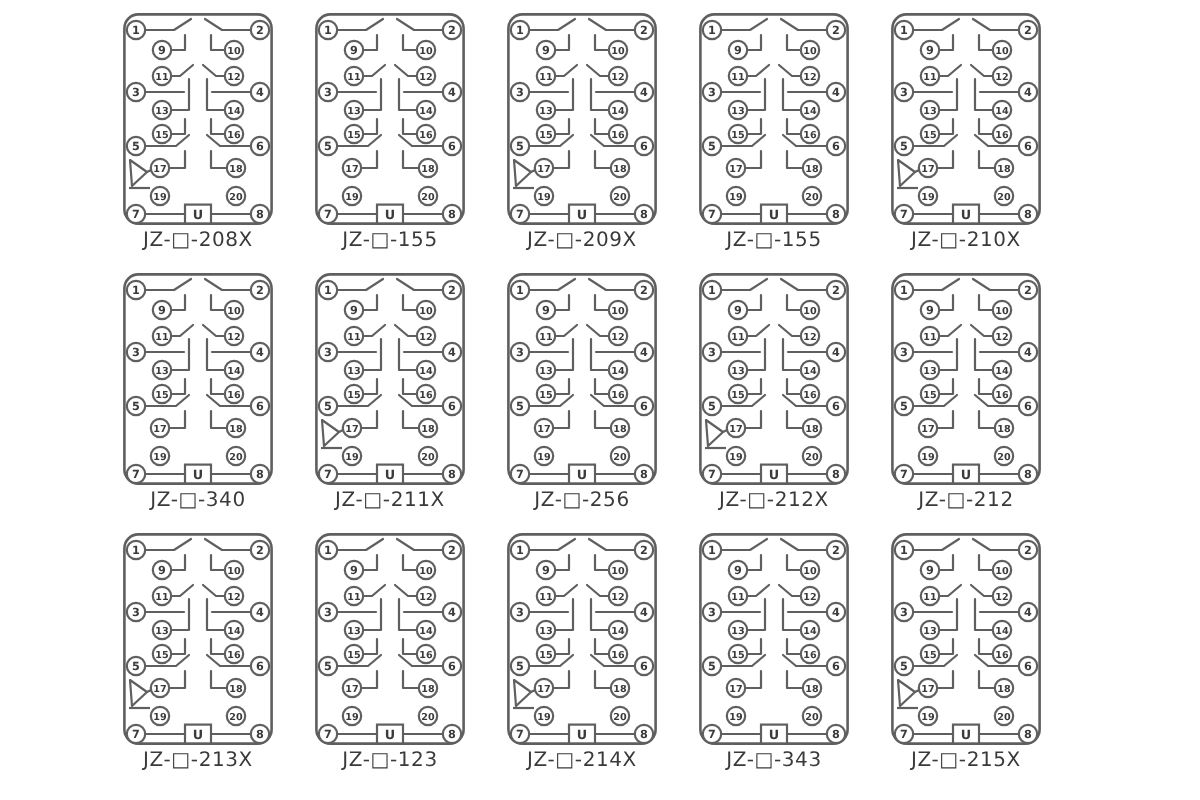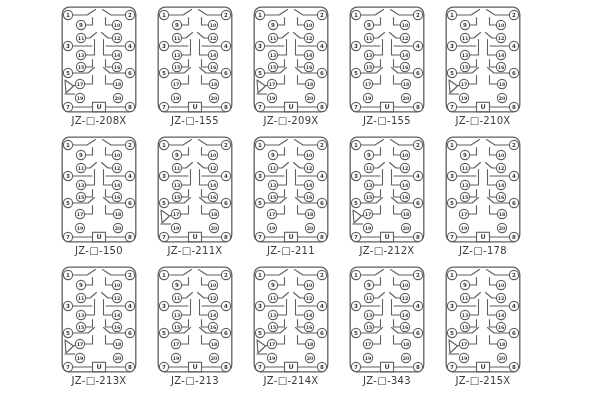--- a/index.html
+++ b/index.html
@@ -445,21 +445,21 @@
           <text x="57" y="80" text-anchor="middle" font-size="4.8" font-weight="bold" fill="#3a3a3a" font-family="&quot;DejaVu Sans&quot;, sans-serif">18</text>
           <circle cx="19" cy="92" r="4.6" fill="#ffffff" stroke="#5f5f5f" stroke-width="1.1"></circle>
           <text x="19" y="94" text-anchor="middle" font-size="4.8" font-weight="bold" fill="#3a3a3a" font-family="&quot;DejaVu Sans&quot;, sans-serif">19</text>
           <circle cx="57" cy="92" r="4.6" fill="#ffffff" stroke="#5f5f5f" stroke-width="1.1"></circle>
           <text x="57" y="94" text-anchor="middle" font-size="4.8" font-weight="bold" fill="#3a3a3a" font-family="&quot;DejaVu Sans&quot;, sans-serif">20</text>
           <circle cx="7" cy="101" r="4.6" fill="#ffffff" stroke="#5f5f5f" stroke-width="1.1"></circle>
           <text x="7" y="103" text-anchor="middle" font-size="5.6" font-weight="bold" fill="#3a3a3a" font-family="&quot;DejaVu Sans&quot;, sans-serif">7</text>
           <circle cx="69" cy="101" r="4.6" fill="#ffffff" stroke="#5f5f5f" stroke-width="1.1"></circle>
           <text x="69" y="103" text-anchor="middle" font-size="5.6" font-weight="bold" fill="#3a3a3a" font-family="&quot;DejaVu Sans&quot;, sans-serif">8</text>
         </svg>
-        <figcaption class="diagram-label">JZ-□-150</figcaption>
+        <figcaption class="diagram-label">JZ-□-340</figcaption>
       </figure>
       <figure class="relay-card">
         <svg width="78" height="107" viewBox="0 0 76 107">
           <rect x="1.2" y="1.2" width="73.6" height="104.6" rx="7" ry="7" fill="none" stroke="#5f5f5f" stroke-width="1.3"></rect>
           <path d="M11.5 9 H26 L34.5 3.5" fill="none" stroke="#5f5f5f" stroke-width="1.1" stroke-linecap="round" stroke-linejoin="round"></path>
           <path d="M24.5 19 H31.5 V11.5" fill="none" stroke="#5f5f5f" stroke-width="1.1" stroke-linecap="round" stroke-linejoin="round"></path>
           <path d="M64.5 9 H50 L41.5 3.5" fill="none" stroke="#5f5f5f" stroke-width="1.1" stroke-linecap="round" stroke-linejoin="round"></path>
           <path d="M51.5 19 H44.5 V11.5" fill="none" stroke="#5f5f5f" stroke-width="1.1" stroke-linecap="round" stroke-linejoin="round"></path>
           <path d="M24.5 32 H29 L35.5 26.5" fill="none" stroke="#5f5f5f" stroke-width="1.1" stroke-linecap="round" stroke-linejoin="round"></path>
           <path d="M11.5 40 H31" fill="none" stroke="#5f5f5f" stroke-width="1.1" stroke-linecap="round" stroke-linejoin="round"></path>
@@ -580,21 +580,21 @@
           <text x="57" y="80" text-anchor="middle" font-size="4.8" font-weight="bold" fill="#3a3a3a" font-family="&quot;DejaVu Sans&quot;, sans-serif">18</text>
           <circle cx="19" cy="92" r="4.6" fill="#ffffff" stroke="#5f5f5f" stroke-width="1.1"></circle>
           <text x="19" y="94" text-anchor="middle" font-size="4.8" font-weight="bold" fill="#3a3a3a" font-family="&quot;DejaVu Sans&quot;, sans-serif">19</text>
           <circle cx="57" cy="92" r="4.6" fill="#ffffff" stroke="#5f5f5f" stroke-width="1.1"></circle>
           <text x="57" y="94" text-anchor="middle" font-size="4.8" font-weight="bold" fill="#3a3a3a" font-family="&quot;DejaVu Sans&quot;, sans-serif">20</text>
           <circle cx="7" cy="101" r="4.6" fill="#ffffff" stroke="#5f5f5f" stroke-width="1.1"></circle>
           <text x="7" y="103" text-anchor="middle" font-size="5.6" font-weight="bold" fill="#3a3a3a" font-family="&quot;DejaVu Sans&quot;, sans-serif">7</text>
           <circle cx="69" cy="101" r="4.6" fill="#ffffff" stroke="#5f5f5f" stroke-width="1.1"></circle>
           <text x="69" y="103" text-anchor="middle" font-size="5.6" font-weight="bold" fill="#3a3a3a" font-family="&quot;DejaVu Sans&quot;, sans-serif">8</text>
         </svg>
-        <figcaption class="diagram-label">JZ-□-211</figcaption>
+        <figcaption class="diagram-label">JZ-□-256</figcaption>
       </figure>
       <figure class="relay-card">
         <svg width="78" height="107" viewBox="0 0 76 107">
           <rect x="1.2" y="1.2" width="73.6" height="104.6" rx="7" ry="7" fill="none" stroke="#5f5f5f" stroke-width="1.3"></rect>
           <path d="M11.5 9 H26 L34.5 3.5" fill="none" stroke="#5f5f5f" stroke-width="1.1" stroke-linecap="round" stroke-linejoin="round"></path>
           <path d="M24.5 19 H31.5 V11.5" fill="none" stroke="#5f5f5f" stroke-width="1.1" stroke-linecap="round" stroke-linejoin="round"></path>
           <path d="M64.5 9 H50 L41.5 3.5" fill="none" stroke="#5f5f5f" stroke-width="1.1" stroke-linecap="round" stroke-linejoin="round"></path>
           <path d="M51.5 19 H44.5 V11.5" fill="none" stroke="#5f5f5f" stroke-width="1.1" stroke-linecap="round" stroke-linejoin="round"></path>
           <path d="M24.5 32 H29 L35.5 26.5" fill="none" stroke="#5f5f5f" stroke-width="1.1" stroke-linecap="round" stroke-linejoin="round"></path>
           <path d="M11.5 40 H31" fill="none" stroke="#5f5f5f" stroke-width="1.1" stroke-linecap="round" stroke-linejoin="round"></path>
@@ -715,21 +715,21 @@
           <text x="57" y="80" text-anchor="middle" font-size="4.8" font-weight="bold" fill="#3a3a3a" font-family="&quot;DejaVu Sans&quot;, sans-serif">18</text>
           <circle cx="19" cy="92" r="4.6" fill="#ffffff" stroke="#5f5f5f" stroke-width="1.1"></circle>
           <text x="19" y="94" text-anchor="middle" font-size="4.8" font-weight="bold" fill="#3a3a3a" font-family="&quot;DejaVu Sans&quot;, sans-serif">19</text>
           <circle cx="57" cy="92" r="4.6" fill="#ffffff" stroke="#5f5f5f" stroke-width="1.1"></circle>
           <text x="57" y="94" text-anchor="middle" font-size="4.8" font-weight="bold" fill="#3a3a3a" font-family="&quot;DejaVu Sans&quot;, sans-serif">20</text>
           <circle cx="7" cy="101" r="4.6" fill="#ffffff" stroke="#5f5f5f" stroke-width="1.1"></circle>
           <text x="7" y="103" text-anchor="middle" font-size="5.6" font-weight="bold" fill="#3a3a3a" font-family="&quot;DejaVu Sans&quot;, sans-serif">7</text>
           <circle cx="69" cy="101" r="4.6" fill="#ffffff" stroke="#5f5f5f" stroke-width="1.1"></circle>
           <text x="69" y="103" text-anchor="middle" font-size="5.6" font-weight="bold" fill="#3a3a3a" font-family="&quot;DejaVu Sans&quot;, sans-serif">8</text>
         </svg>
-        <figcaption class="diagram-label">JZ-□-178</figcaption>
+        <figcaption class="diagram-label">JZ-□-212</figcaption>
       </figure>
       <figure class="relay-card">
         <svg width="78" height="107" viewBox="0 0 76 107">
           <rect x="1.2" y="1.2" width="73.6" height="104.6" rx="7" ry="7" fill="none" stroke="#5f5f5f" stroke-width="1.3"></rect>
           <path d="M11.5 9 H26 L34.5 3.5" fill="none" stroke="#5f5f5f" stroke-width="1.1" stroke-linecap="round" stroke-linejoin="round"></path>
           <path d="M24.5 19 H31.5 V11.5" fill="none" stroke="#5f5f5f" stroke-width="1.1" stroke-linecap="round" stroke-linejoin="round"></path>
           <path d="M64.5 9 H50 L41.5 3.5" fill="none" stroke="#5f5f5f" stroke-width="1.1" stroke-linecap="round" stroke-linejoin="round"></path>
           <path d="M51.5 19 H44.5 V11.5" fill="none" stroke="#5f5f5f" stroke-width="1.1" stroke-linecap="round" stroke-linejoin="round"></path>
           <path d="M24.5 32 H29 L35.5 26.5" fill="none" stroke="#5f5f5f" stroke-width="1.1" stroke-linecap="round" stroke-linejoin="round"></path>
           <path d="M11.5 40 H31" fill="none" stroke="#5f5f5f" stroke-width="1.1" stroke-linecap="round" stroke-linejoin="round"></path>
@@ -850,21 +850,21 @@
           <text x="57" y="80" text-anchor="middle" font-size="4.8" font-weight="bold" fill="#3a3a3a" font-family="&quot;DejaVu Sans&quot;, sans-serif">18</text>
           <circle cx="19" cy="92" r="4.6" fill="#ffffff" stroke="#5f5f5f" stroke-width="1.1"></circle>
           <text x="19" y="94" text-anchor="middle" font-size="4.8" font-weight="bold" fill="#3a3a3a" font-family="&quot;DejaVu Sans&quot;, sans-serif">19</text>
           <circle cx="57" cy="92" r="4.6" fill="#ffffff" stroke="#5f5f5f" stroke-width="1.1"></circle>
           <text x="57" y="94" text-anchor="middle" font-size="4.8" font-weight="bold" fill="#3a3a3a" font-family="&quot;DejaVu Sans&quot;, sans-serif">20</text>
           <circle cx="7" cy="101" r="4.6" fill="#ffffff" stroke="#5f5f5f" stroke-width="1.1"></circle>
           <text x="7" y="103" text-anchor="middle" font-size="5.6" font-weight="bold" fill="#3a3a3a" font-family="&quot;DejaVu Sans&quot;, sans-serif">7</text>
           <circle cx="69" cy="101" r="4.6" fill="#ffffff" stroke="#5f5f5f" stroke-width="1.1"></circle>
           <text x="69" y="103" text-anchor="middle" font-size="5.6" font-weight="bold" fill="#3a3a3a" font-family="&quot;DejaVu Sans&quot;, sans-serif">8</text>
         </svg>
-        <figcaption class="diagram-label">JZ-□-213</figcaption>
+        <figcaption class="diagram-label">JZ-□-123</figcaption>
       </figure>
       <figure class="relay-card">
         <svg width="78" height="107" viewBox="0 0 76 107">
           <rect x="1.2" y="1.2" width="73.6" height="104.6" rx="7" ry="7" fill="none" stroke="#5f5f5f" stroke-width="1.3"></rect>
           <path d="M11.5 9 H26 L34.5 3.5" fill="none" stroke="#5f5f5f" stroke-width="1.1" stroke-linecap="round" stroke-linejoin="round"></path>
           <path d="M24.5 19 H31.5 V11.5" fill="none" stroke="#5f5f5f" stroke-width="1.1" stroke-linecap="round" stroke-linejoin="round"></path>
           <path d="M64.5 9 H50 L41.5 3.5" fill="none" stroke="#5f5f5f" stroke-width="1.1" stroke-linecap="round" stroke-linejoin="round"></path>
           <path d="M51.5 19 H44.5 V11.5" fill="none" stroke="#5f5f5f" stroke-width="1.1" stroke-linecap="round" stroke-linejoin="round"></path>
           <path d="M24.5 32 H29 L35.5 26.5" fill="none" stroke="#5f5f5f" stroke-width="1.1" stroke-linecap="round" stroke-linejoin="round"></path>
           <path d="M11.5 40 H31" fill="none" stroke="#5f5f5f" stroke-width="1.1" stroke-linecap="round" stroke-linejoin="round"></path>

